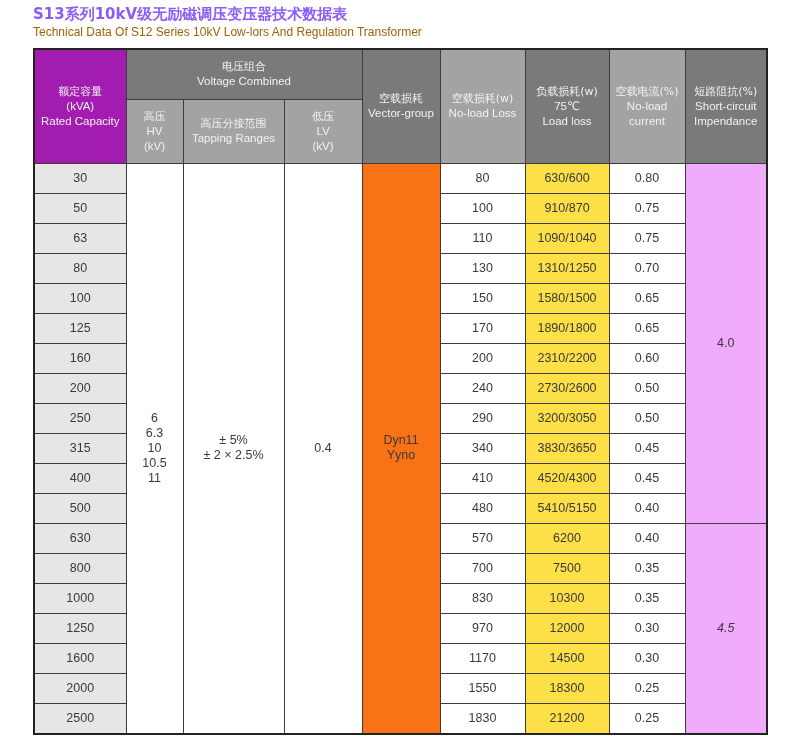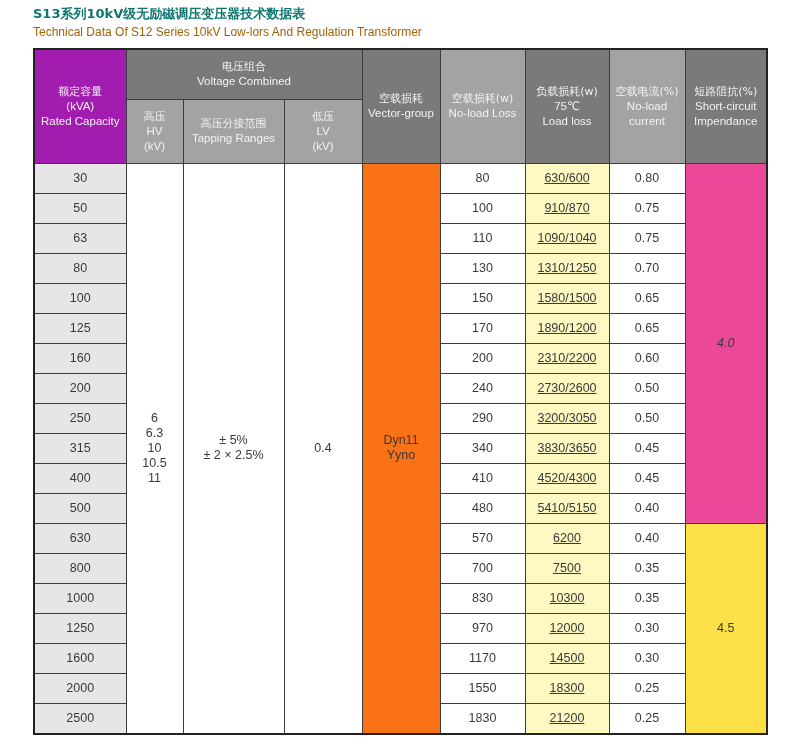--- a/index.html
+++ b/index.html
@@ -1,38 +1,38 @@
 <!DOCTYPE html>
 <html><head>
 <meta charset="utf-8">
 <style>
   html, body { margin: 0; padding: 0; background: #ffffff; }
   body { width: 790px; height: 747px; position: relative; overflow: hidden;
          font-family: "Liberation Sans", "DejaVu Sans", sans-serif; color: #333; }
-  .title-cn { position: absolute; left: 33px; top: 5px; font-size: 13px; font-weight: bold;
-              color: #0f766e; font-family: "DejaVu Sans", sans-serif; letter-spacing: 0px; }
+  .title-cn { position: absolute; left: 33px; top: 5px; font-size: 15px; font-weight: bold;
+              color: #8b5cf6; font-family: "DejaVu Sans", sans-serif; letter-spacing: 0px; }
   .title-en { position: absolute; left: 33px; top: 25px; font-size: 12px; color: #a16207; }
   table.spec { position: absolute; left: 33px; top: 48px; border-collapse: collapse;
                table-layout: fixed; border: 2px solid #222; }
   table.spec td, table.spec th { border: 1px solid #3c3c3c; text-align: center; vertical-align: middle;
                padding: 0; font-size: 12.5px; font-weight: normal; line-height: 15px; }
   th { color: #f2f2f2; font-size: 11.5px !important; }
   th .cn { font-family: "DejaVu Sans", sans-serif; font-size: 11px; display: block; }
   th .en { display: block; }
   th.dark { background: #7a7a7a; }
   th.mid { background: #a21caf; }
   th.light { background: #a3a3a3; }
   tr.body-row td { height: 29px; color: #3a3a3a; }
   td.cap { background: #e6e6e6; }
   td.white { background: #ffffff; }
-  td.grey { background: #fef9c3; text-decoration: underline; }
+  td.grey { background: #fde047; }
   td.merged-white { background: #ffffff; line-height: 21px; }
   td.merged-grey { background: #f97316; line-height: 21px; }
-  td.imp-a { background: #ec4899; font-style: italic; }
-  td.imp-b { background: #fde047; }
+  td.imp-a { background: #f0abfc; }
+  td.imp-b { background: #f0abfc; font-style: italic; }
   .stack span { display: block; }
 </style>
 </head>
 <body>
 
 <div class="title-cn">S13系列10kV级无励磁调压变压器技术数据表</div>
 <div class="title-en">Technical Data Of S12  Series 10kV Low-lors And  Regulation Transformer</div>
 
 <table class="spec">
   <colgroup>
@@ -142,21 +142,21 @@
       </tr>
     <tr class="body-row">
         <td class="cap">100</td>
         <td class="white">150</td>
         <td class="grey">1580/1500</td>
         <td class="white">0.65</td>
       </tr>
     <tr class="body-row">
         <td class="cap">125</td>
         <td class="white">170</td>
-        <td class="grey">1890/1200</td>
+        <td class="grey">1890/1800</td>
         <td class="white">0.65</td>
       </tr>
     <tr class="body-row">
         <td class="cap">160</td>
         <td class="white">200</td>
         <td class="grey">2310/2200</td>
         <td class="white">0.60</td>
       </tr>
     <tr class="body-row">
         <td class="cap">200</td>

